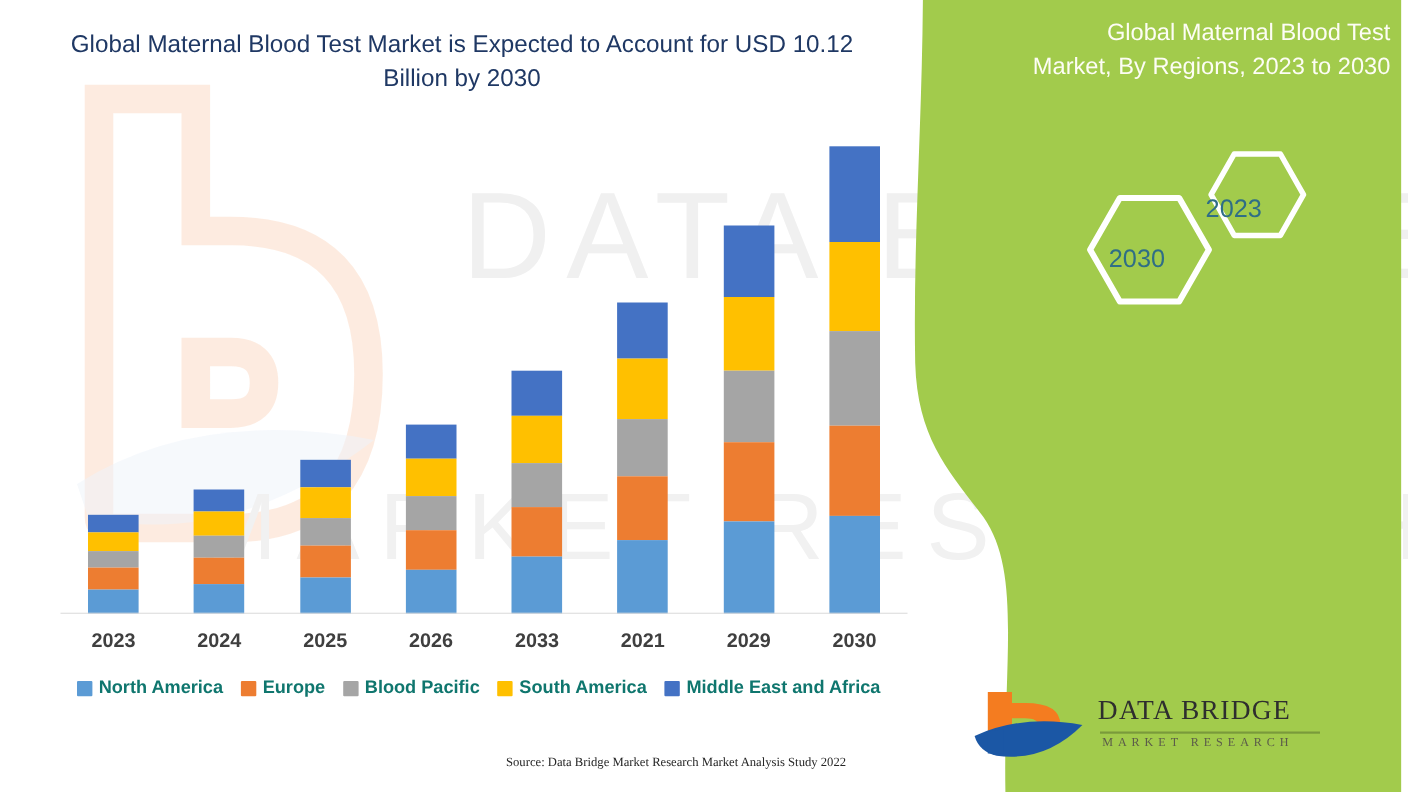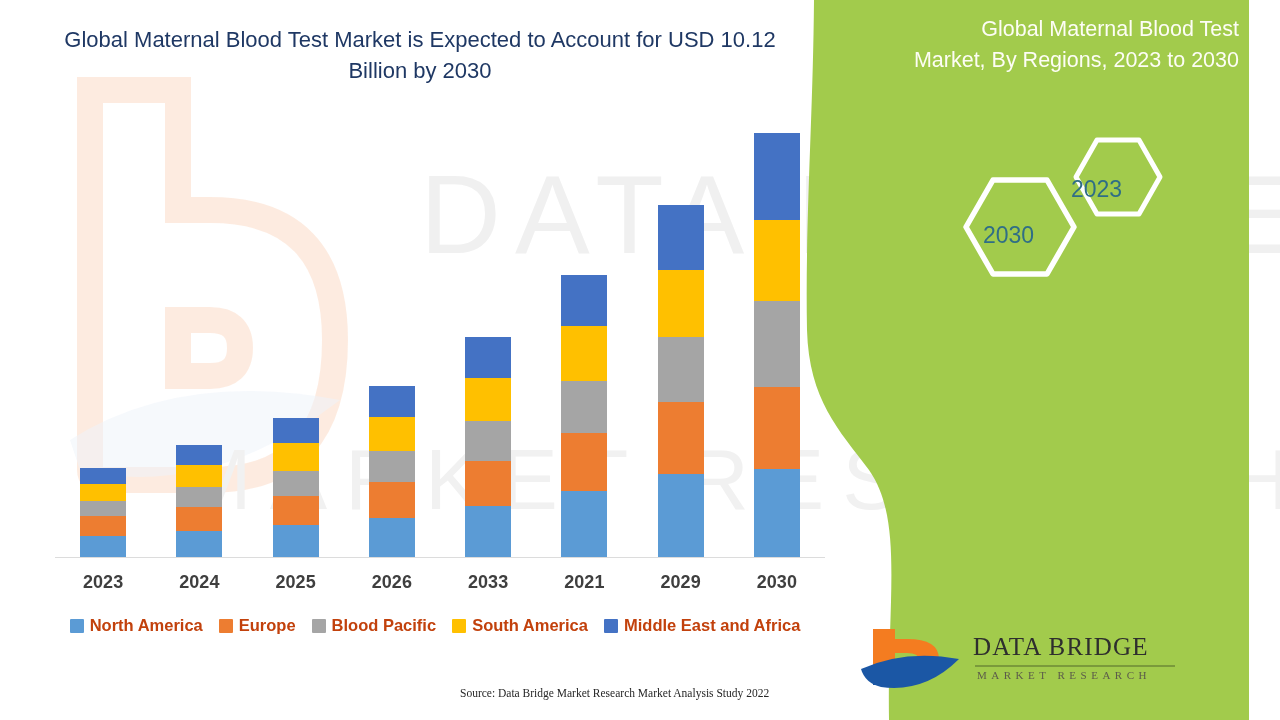--- a/index.html
+++ b/index.html
@@ -36,21 +36,21 @@
   .wm-logo {
     position: absolute;
     left: 60px; top: 70px;
     width: 300px; height: 440px;
     opacity: 0.20;
   }
 
   
   .green-panel {
     position: absolute;
-    top: 0; left: 729px;
+    top: 0; left: 754px;
     width: 520px; height: 688px;
   }
   .green-title {
     position: absolute;
     left: 180px; top: 14px;
     width: 330px;
     text-align: right;
     color: #fdfdf5;
     font-size: 21.5px;
     line-height: 31px;
@@ -183,21 +183,21 @@
     display: flex;
     align-items: center;
     gap: 6px;
   }
   .legend-swatch {
     width: 14px; height: 14px;
     border-radius: 1px;
     display: inline-block;
   }
   .legend-label {
-    color: #c2410c;
+    color: #0f766e;
     font-size: 16.5px;
     font-weight: bold;
     white-space: nowrap;
   }
 
   .footer-left {
     position: absolute;
     left: 30px; top: 686px;
     color: #262626;
     font-size: 12.5px;

